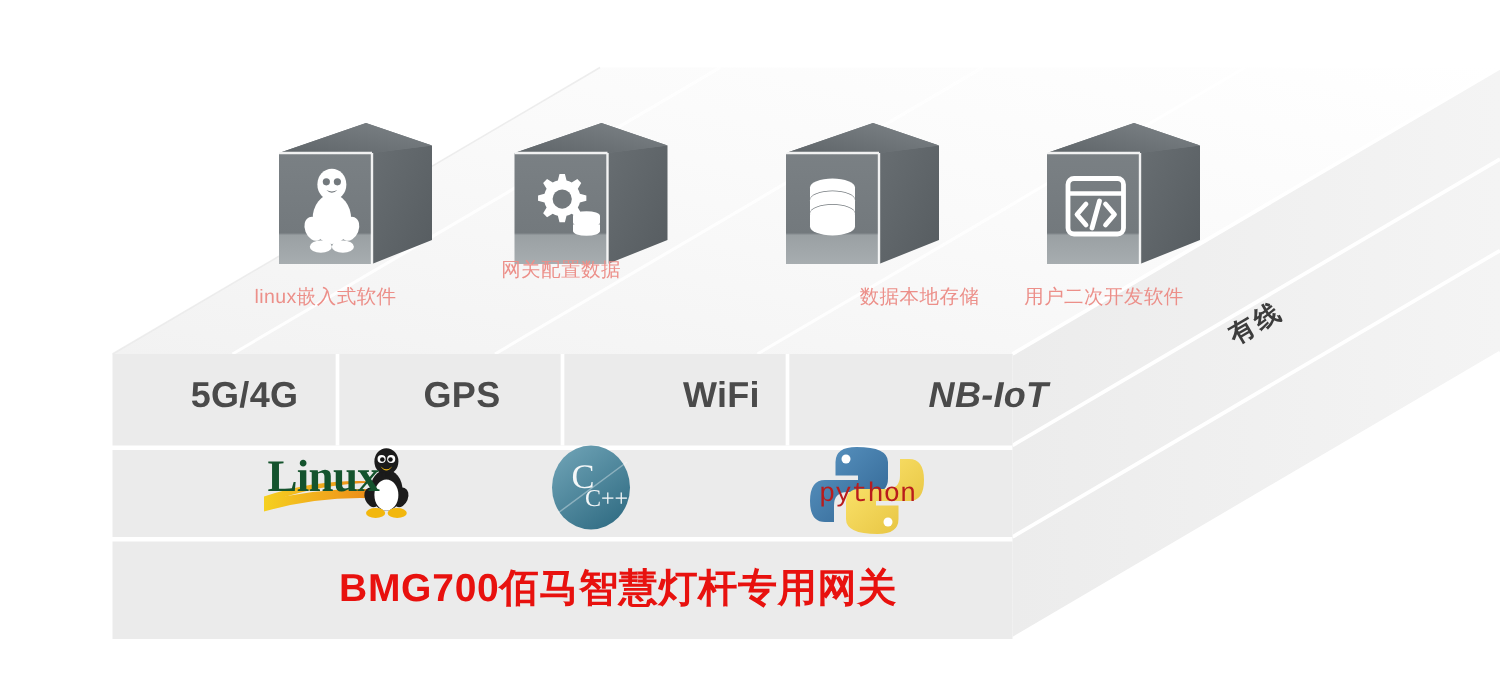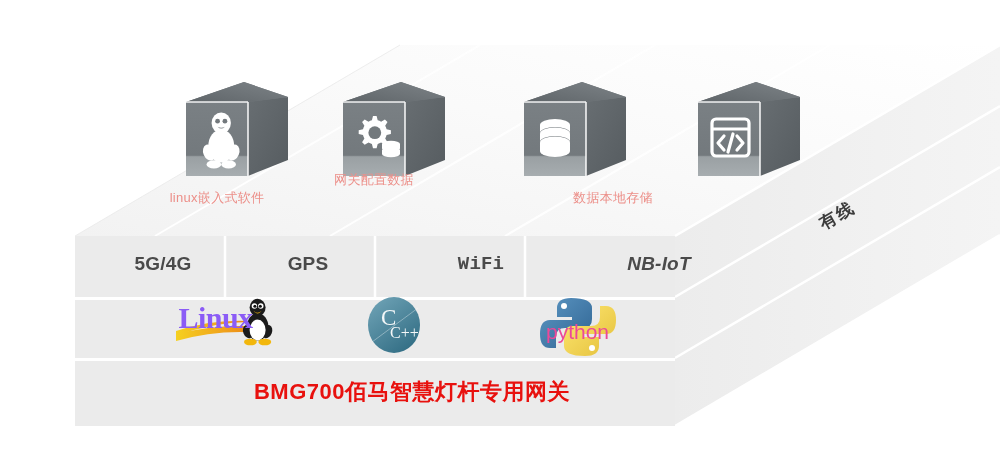--- a/index.html
+++ b/index.html
@@ -16,53 +16,53 @@
 
   .cube-label{
     color:#ec8f89;
     font-size:13px;
     letter-spacing:.3px;
     transform:translateX(-50%);
   }
 
   .tier-label{
     color:#4a4a4a;
-    font-size:19px;
+    font-size:24px;
     font-weight:bold;
     letter-spacing:.2px;
     transform:translate(-50%,-50%);
   }
 
   .wired-label{
     color:#3c3c3c;
     font-size:17px;
     font-weight:bold;
     letter-spacing:2px;
     transform:rotate(-30deg);
     transform-origin:left top;
   }
 
   .product-title{
     color:#e8110e;
-    font-size:22px;
+    font-size:26px;
     font-weight:bold;
     letter-spacing:.5px;
     transform:translate(-50%,-50%);
   }
 
   
   .linux-mark{transform:translate(-50%,-50%);}
   .linux-word{
     font-family:"Liberation Serif","DejaVu Serif",serif;
-    font-size:30px;font-weight:bold;color:#8b5cf6;
+    font-size:30px;font-weight:bold;color:#14532d;
     letter-spacing:-0.5px;line-height:1;
   }
   .py-word{
-    font-family:Liberation Sans, sans-serif;
-    font-size:21px;color:#ec4899;letter-spacing:0px;
+    font-family:Liberation Mono, monospace;
+    font-size:18px;color:#b91c1c;letter-spacing:0px;
   }
   .cpp-c{font-family:"Liberation Serif","DejaVu Serif",serif;}
 </style>
 </head>
 <body>
 
 <div id="stage">
 
   <svg id="svg-root" width="1000" height="458" viewBox="0 0 1000 458">
     <defs>
@@ -268,26 +268,27 @@
       <path d="M585 356 q14 0 14 -10 l0 -9 l-15 0 l0 -3 l22 0 q10 0 10 -14
                q0 -14 -10 -14 l-6 0 l0 11 q0 9 -9 9 l-18 0 q-9 0 -9 9 l0 11
                q0 10 21 10 z" fill="url(#pyYellow)"></path>
       <circle cx="592" cy="348" r="3" fill="#ffffff"></circle>
     </g>
   </svg>
 
   <div class="ov cube-label" style="left:217px;top:189px;">linux嵌入式软件</div>
   <div class="ov cube-label" style="left:374px;top:171px;">网关配置数据</div>
   <div class="ov cube-label" style="left:577px;top:189px;margin-left:36px;">数据本地存储</div>
+  <div class="ov cube-label" style="left:736px;top:189px;">用户二次开发软件</div>
 
   <div class="ov wired-label" style="left:815px;top:215px;">有线</div>
 
   <div class="ov tier-label" style="left:163px;top:264px;">5G/4G</div>
   <div class="ov tier-label" style="left:308px;top:264px;">GPS</div>
-  <div class="ov tier-label" style="left:481px;top:264px;font-family:Liberation Mono, monospace;">WiFi</div>
+  <div class="ov tier-label" style="left:481px;top:264px;">WiFi</div>
   <div class="ov tier-label" style="left:659px;top:264px;font-style:italic;">NB-IoT</div>
 
   <div class="ov linux-mark" style="left:220px;top:318px;">
     <span class="linux-word">Linux</span><span style="font-size:9px;vertical-align:super;color:#1a1a1a;">™</span>
   </div>
 
   <div class="ov cpp-c" style="left:381px;top:305px;font-size:23px;color:#f4f7f8;">C</div>
   <div class="ov cpp-c" style="left:390px;top:324px;font-size:16px;color:#f4f7f8;">C++</div>
 
   <div class="ov py-word" style="left:546px;top:320px;">python</div>

